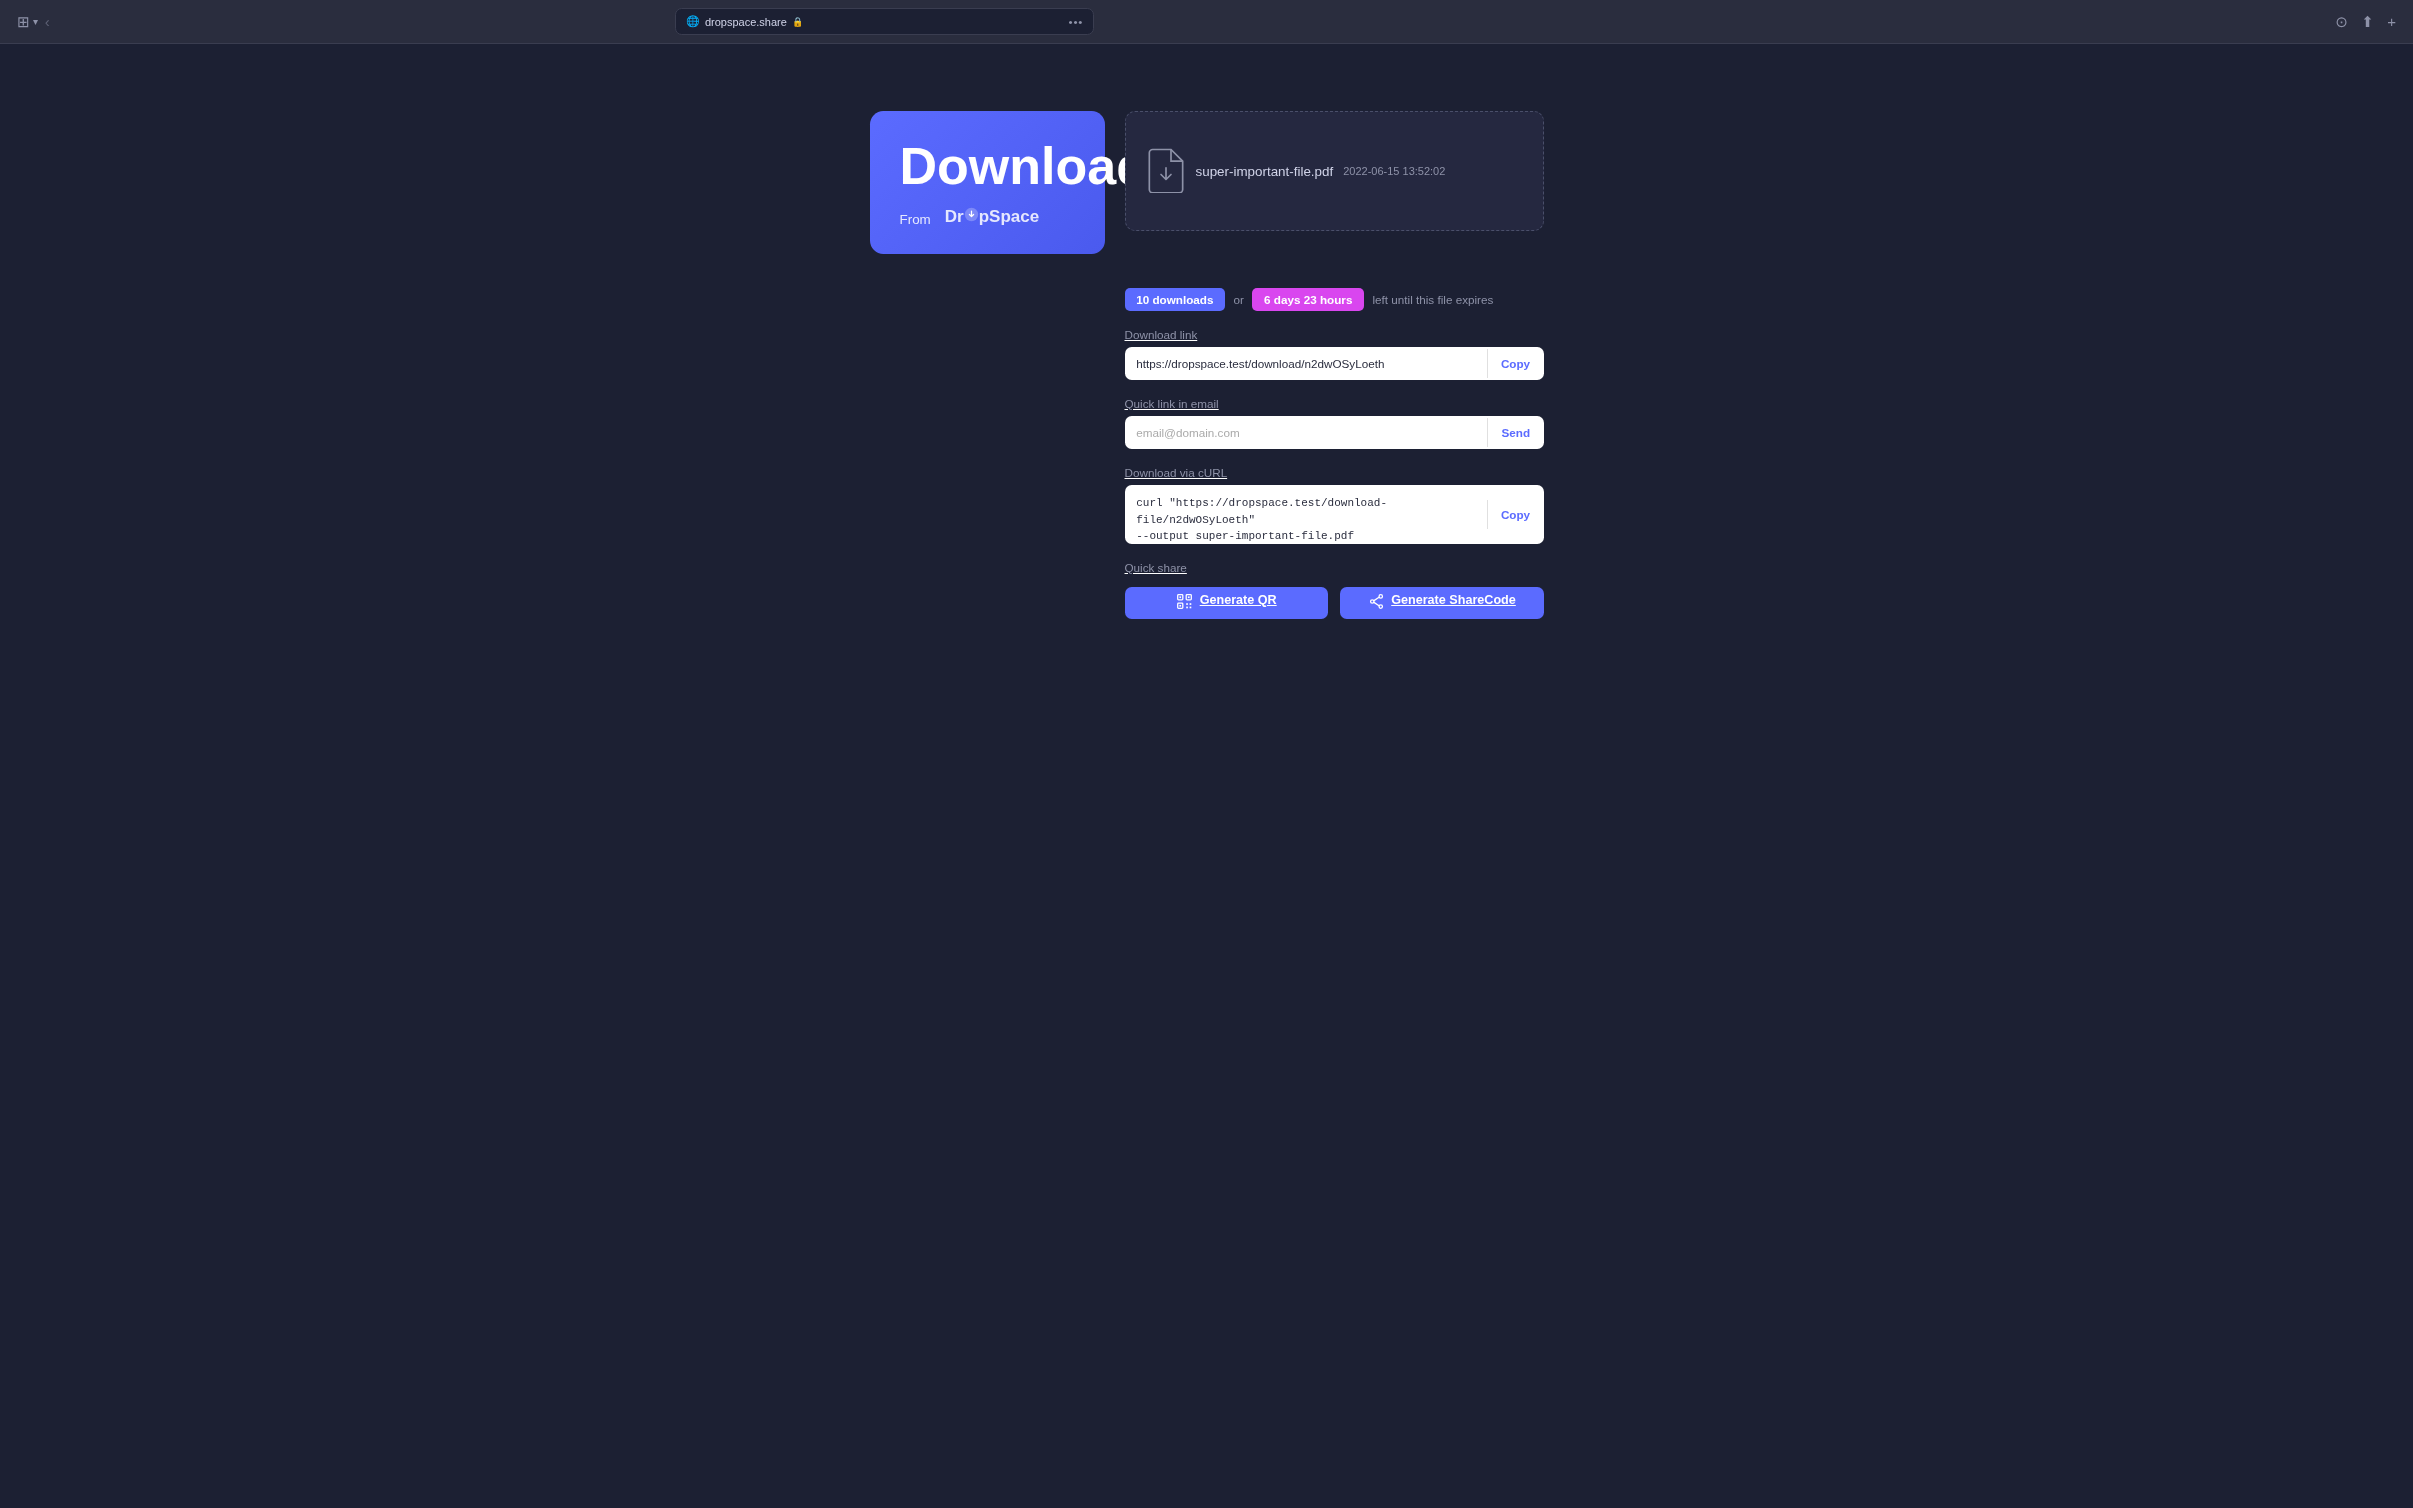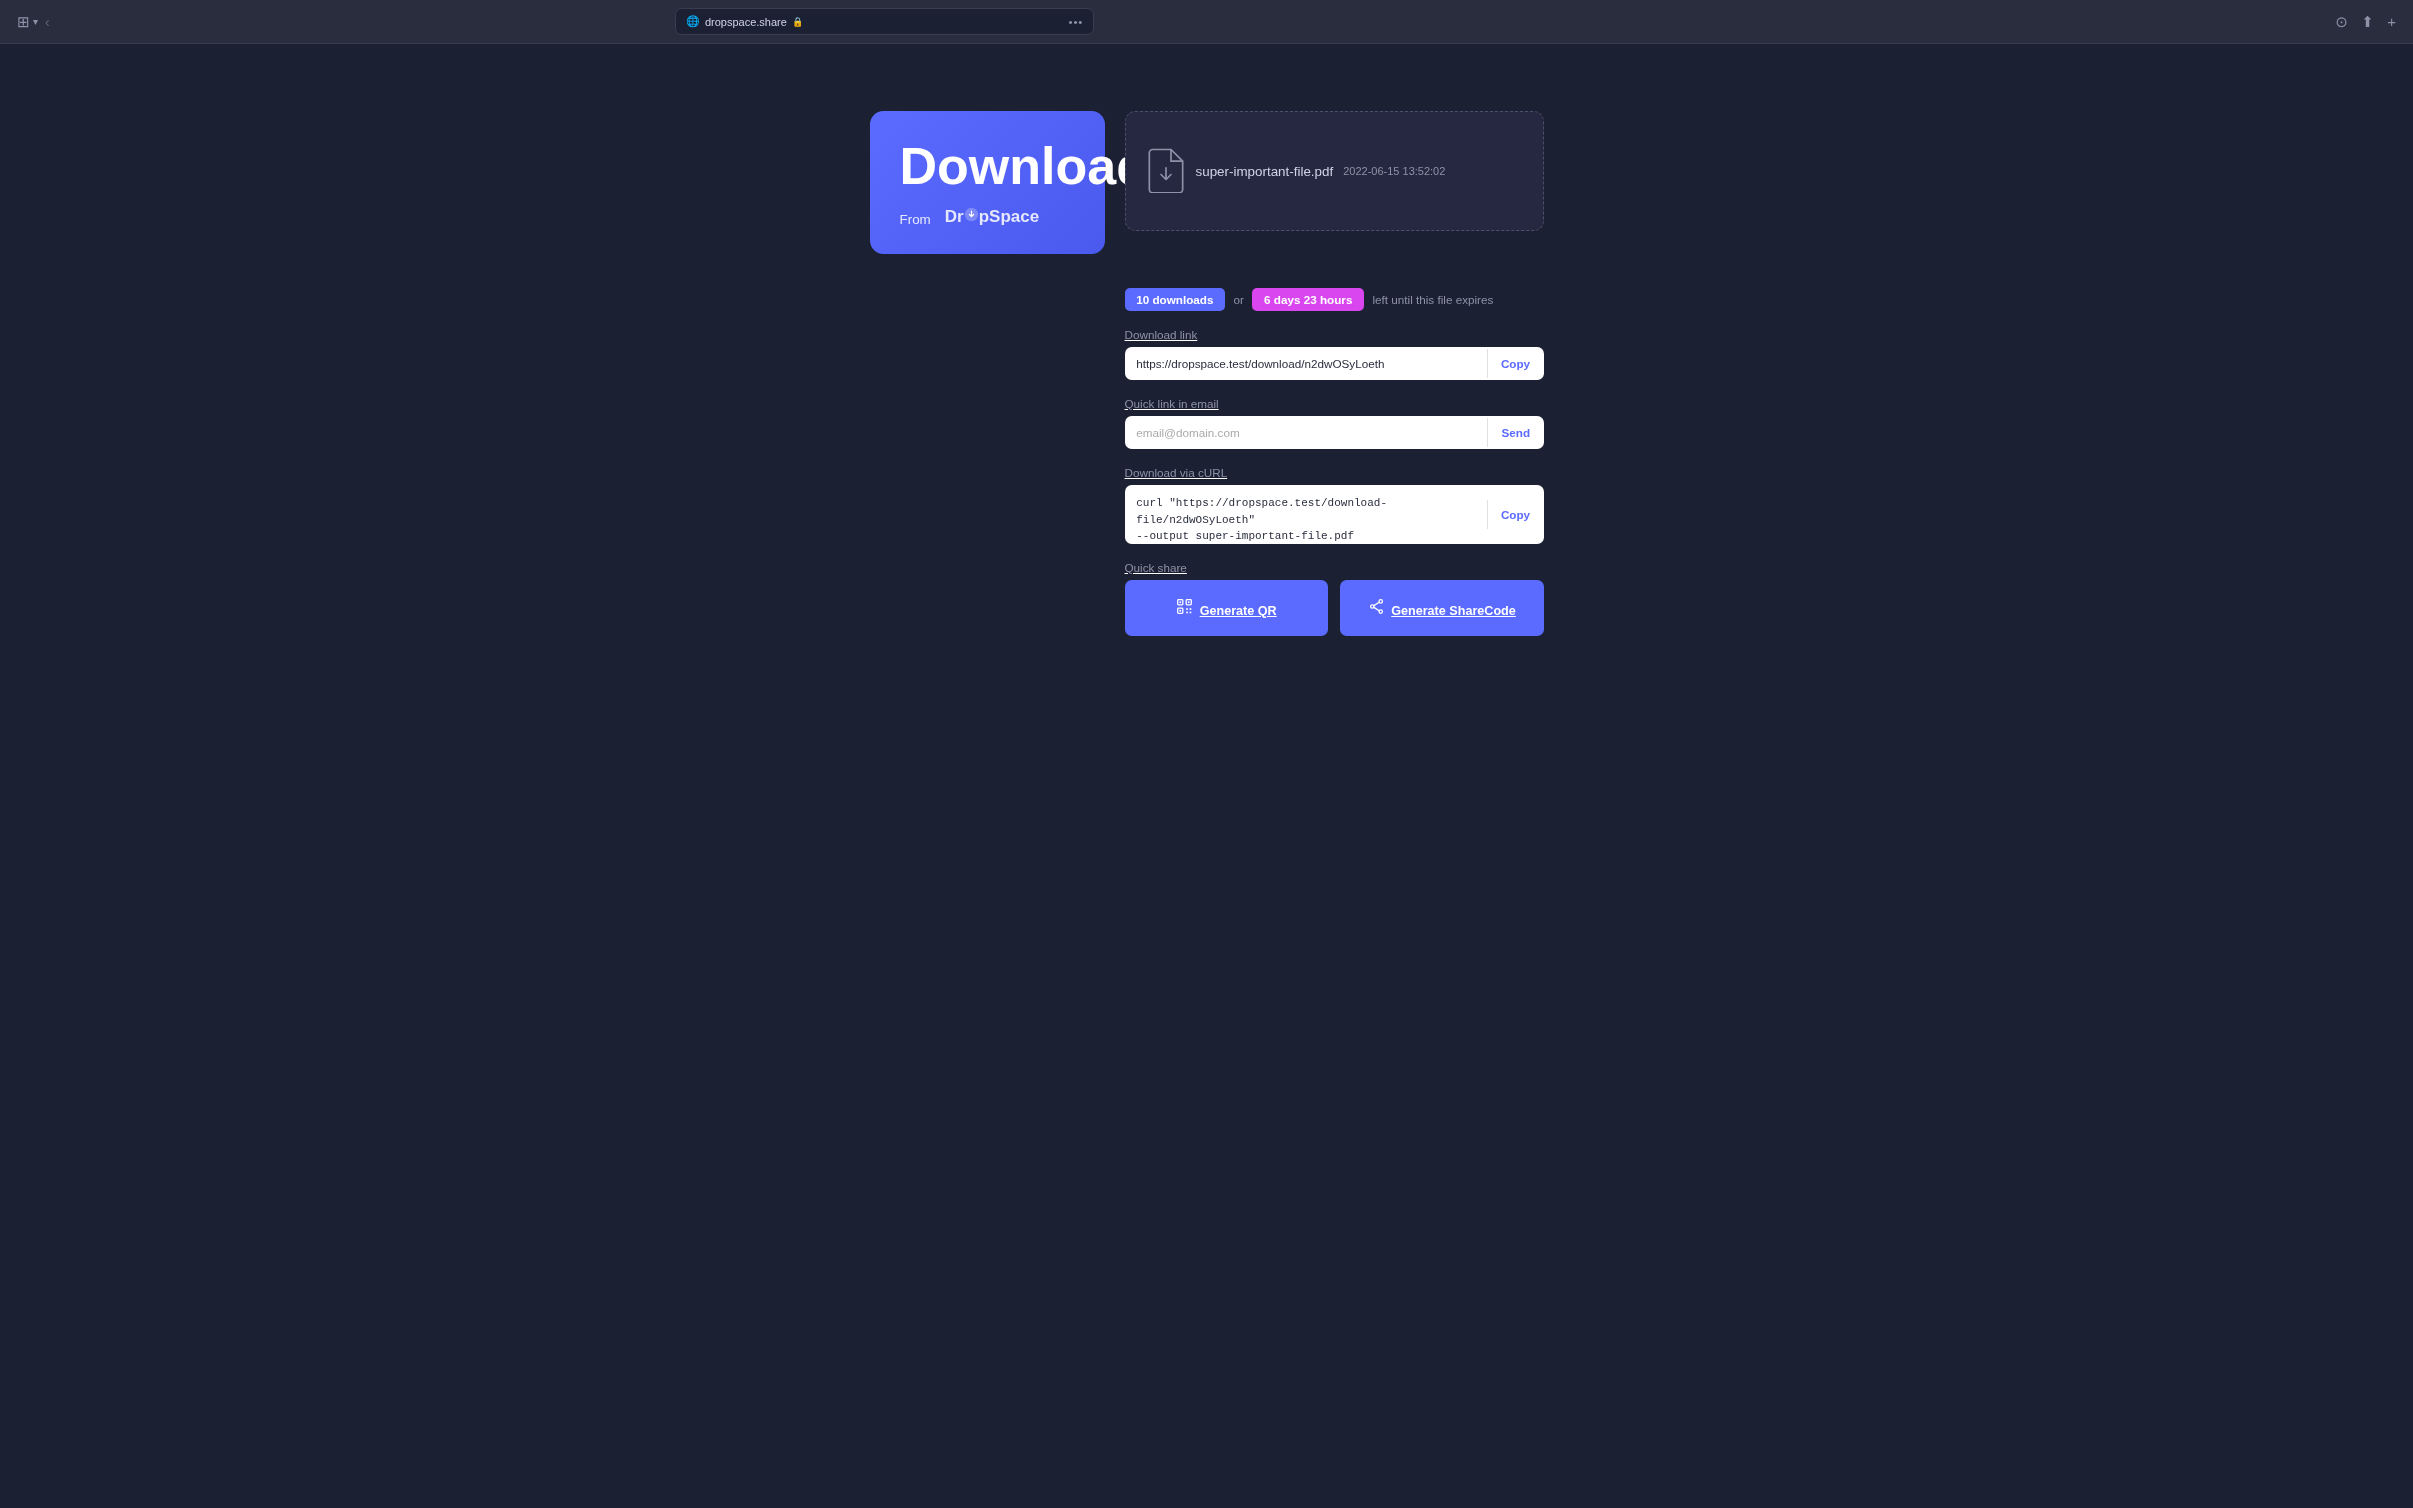--- a/index.html
+++ b/index.html
@@ -293,31 +293,32 @@
 
     
     .quick-share-row {
       display: flex;
       gap: 11.7px;
     }
 
     .share-btn {
       flex: 1;
       display: flex;
-      align-items: flex-end;
+      align-items: flex-start;
       justify-content: center;
       gap: 6.7px;
       background: #5b6bff;
       color: #fff;
       border: none;
       border-radius: 6.7px;
-      padding: 18px 17px;
+      padding: 6px 17px;
       font-size: 12.6px;
       font-weight: 600;
       cursor: pointer;
+      margin-top: 7px;
     }
 
     .share-btn-icon {
       font-size: 15px;
     }
 
     .or-text {
       font-size: 11.7px;
       color: #8e92a8;
     }

